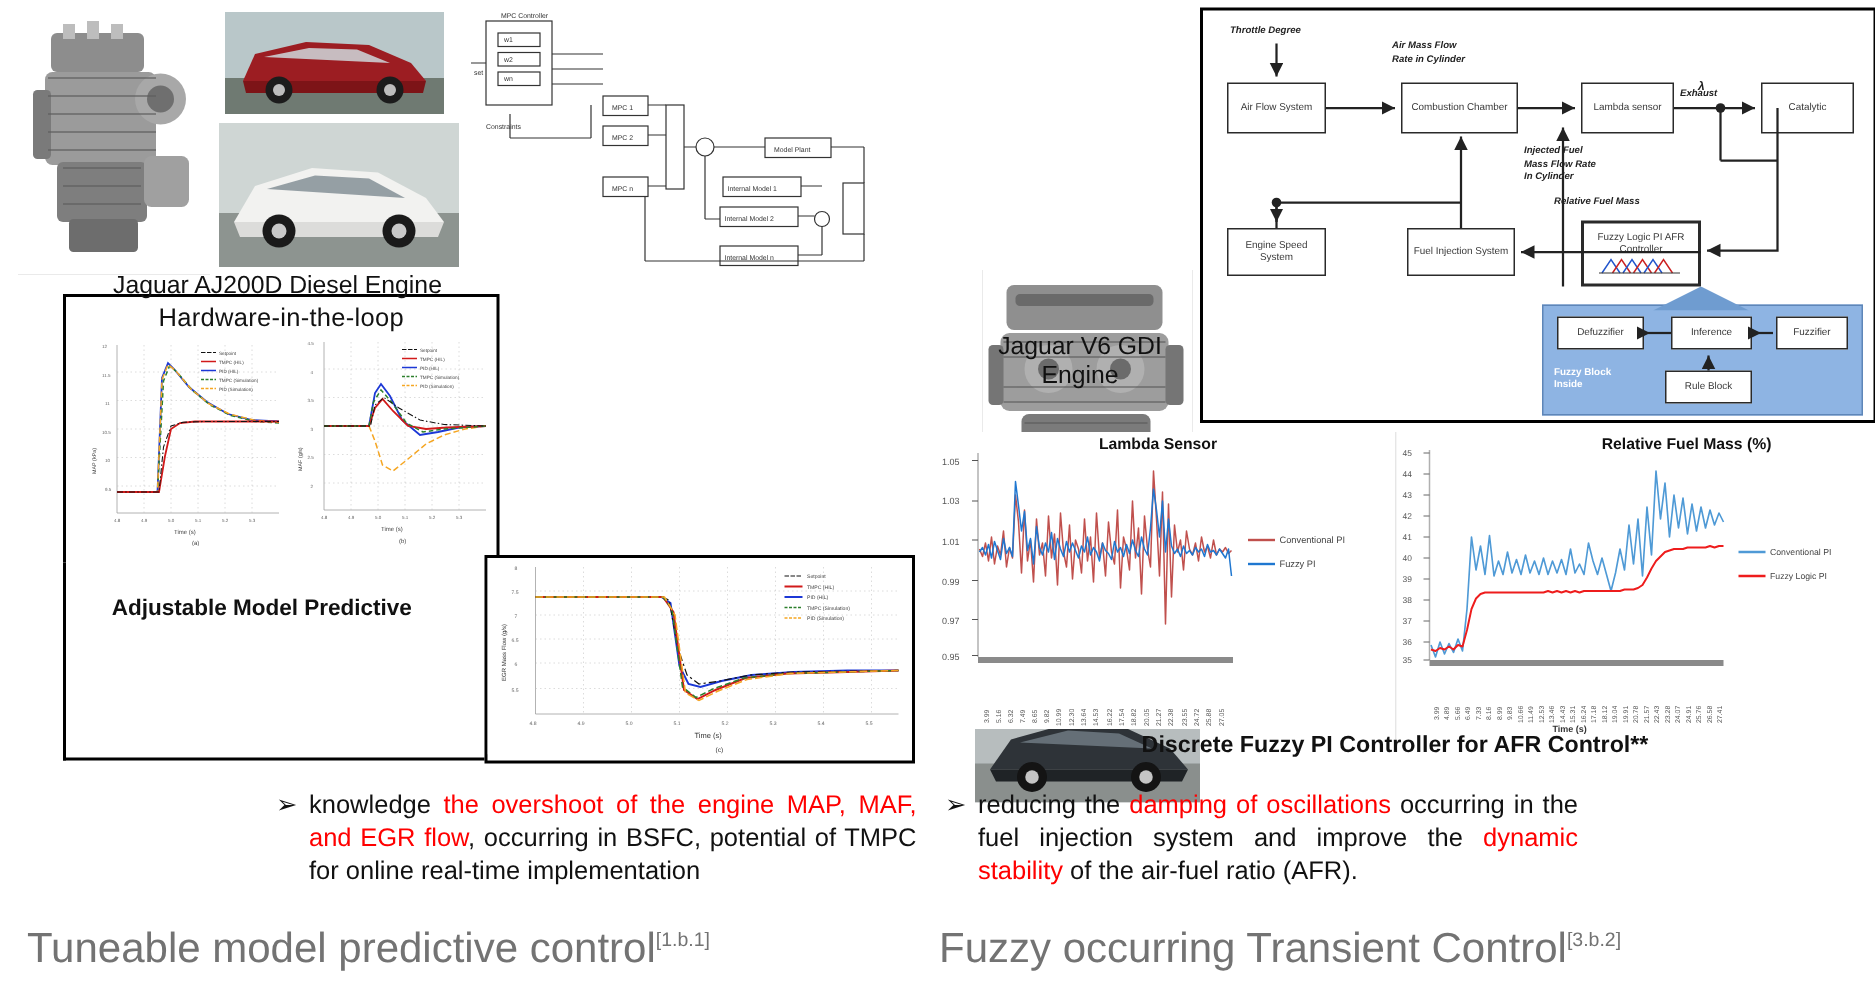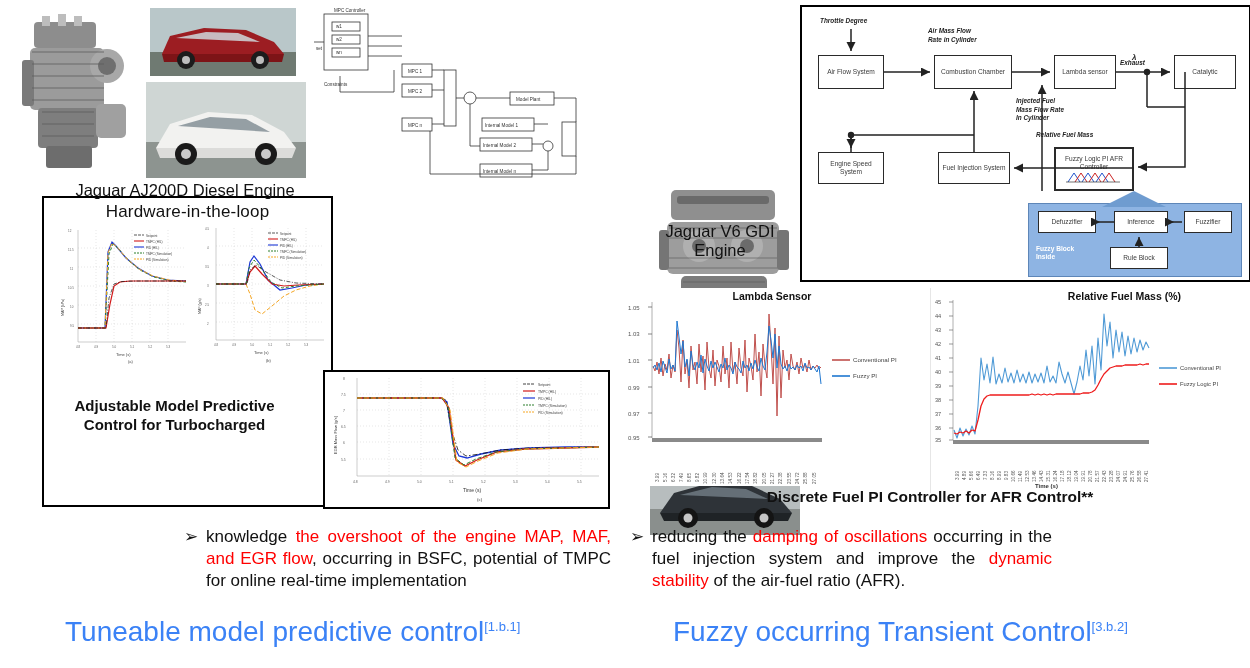--- a/index.html
+++ b/index.html
@@ -6,21 +6,21 @@
   body{width:1250px;height:668px;position:relative;overflow:hidden;
        font-family:"Liberation Sans",sans-serif;color:#111;}
   .abs{position:absolute;}
 
   
   .photo{background:#cfcfcf;overflow:hidden;position:relative;}
   .cap{font-family:"Liberation Sans",sans-serif;font-size:16.5px;color:#111;text-align:center;line-height:1.15;}
   .boldcap{font-weight:bold;font-size:15px;text-align:center;line-height:1.25;}
   .bullet-col{font-size:17px;line-height:1.3;}
   .red{color:#ff0000;}
-  .title{font-size:28px;color:#3b82f6;margin-left:47px;}
+  .title{font-size:28px;color:#737373;}
   .sup{font-size:13px;vertical-align:super;}
 
   
   .engineL{left:12px;top:8px;width:128px;height:175px;}
 
   
   .carbox{position:absolute;overflow:hidden;}
 
   
   .diagL{left:310px;top:6px;width:295px;height:180px;background:#fff;}
@@ -245,21 +245,20 @@
         <text x="88" y="30.5">TMPC (Simulation)</text>
       <line x1="76" y1="35" x2="86" y2="35" stroke="#f5a623" stroke-width="1" stroke-dasharray="2,1"></line>
         <text x="88" y="36.5">PID (Simulation)</text>
     </g>
   </svg>
 </div>
 
 <div class="abs capbox">
   <div class="boldcap" style="padding-top:22px;padding-left:4px;padding-right:24px;">
     <div>Adjustable Model Predictive</div>
-    <div>Control for Turbocharged</div>
   </div>
 </div>
 
 <div class="abs chartbox3">
   <svg width="279" height="131" viewBox="0 0 279 131">
     <rect width="279" height="131" fill="#fff"></rect>
     <g stroke="#999" stroke-width=".5" fill="none">
         <path d="M32 6 V104 H274"></path>
       </g>
     <g stroke="#bbb" stroke-width=".35" stroke-dasharray="1,2" fill="none">
@@ -539,21 +538,21 @@
     <span class="vtick" style="left:149px;top:36px;">22.43</span>
     <span class="vtick" style="left:156px;top:36px;">23.28</span>
     <span class="vtick" style="left:163px;top:36px;">24.07</span>
     <span class="vtick" style="left:170px;top:36px;">24.91</span>
     <span class="vtick" style="left:177px;top:36px;">25.76</span>
     <span class="vtick" style="left:184px;top:36px;">26.58</span>
     <span class="vtick" style="left:191px;top:36px;">27.41</span>
   </div>
 </div>
 
-<div class="abs boldcap" style="left:620px;top:487px;width:620px;font-size:15.5px;">Discrete Fuel PI Controller for AFR Control**</div>
+<div class="abs boldcap" style="left:620px;top:487px;width:620px;font-size:15.5px;">Discrete Fuzzy PI Controller for AFR Control**</div>
 
 <div class="abs bullet-col" style="left:206px;top:526px;width:405px;text-align:justify;">
   <span class="abs" style="left:-22px;top:0;">➢</span>
   <span>knowledge </span><span class="red">the overshoot of the engine MAP, MAF, and EGR flow</span><span>, occurring in BSFC, potential of TMPC for online real-time implementation</span>
 </div>
 
 <div class="abs bullet-col" style="left:652px;top:526px;width:400px;text-align:justify;">
   <span class="abs" style="left:-22px;top:0;">➢</span>
   <span>reducing the </span><span class="red">damping of oscillations</span><span> occurring in the fuel injection system and improve the </span><span class="red">dynamic stability</span><span> of the air-fuel ratio (AFR).</span>
 </div>

